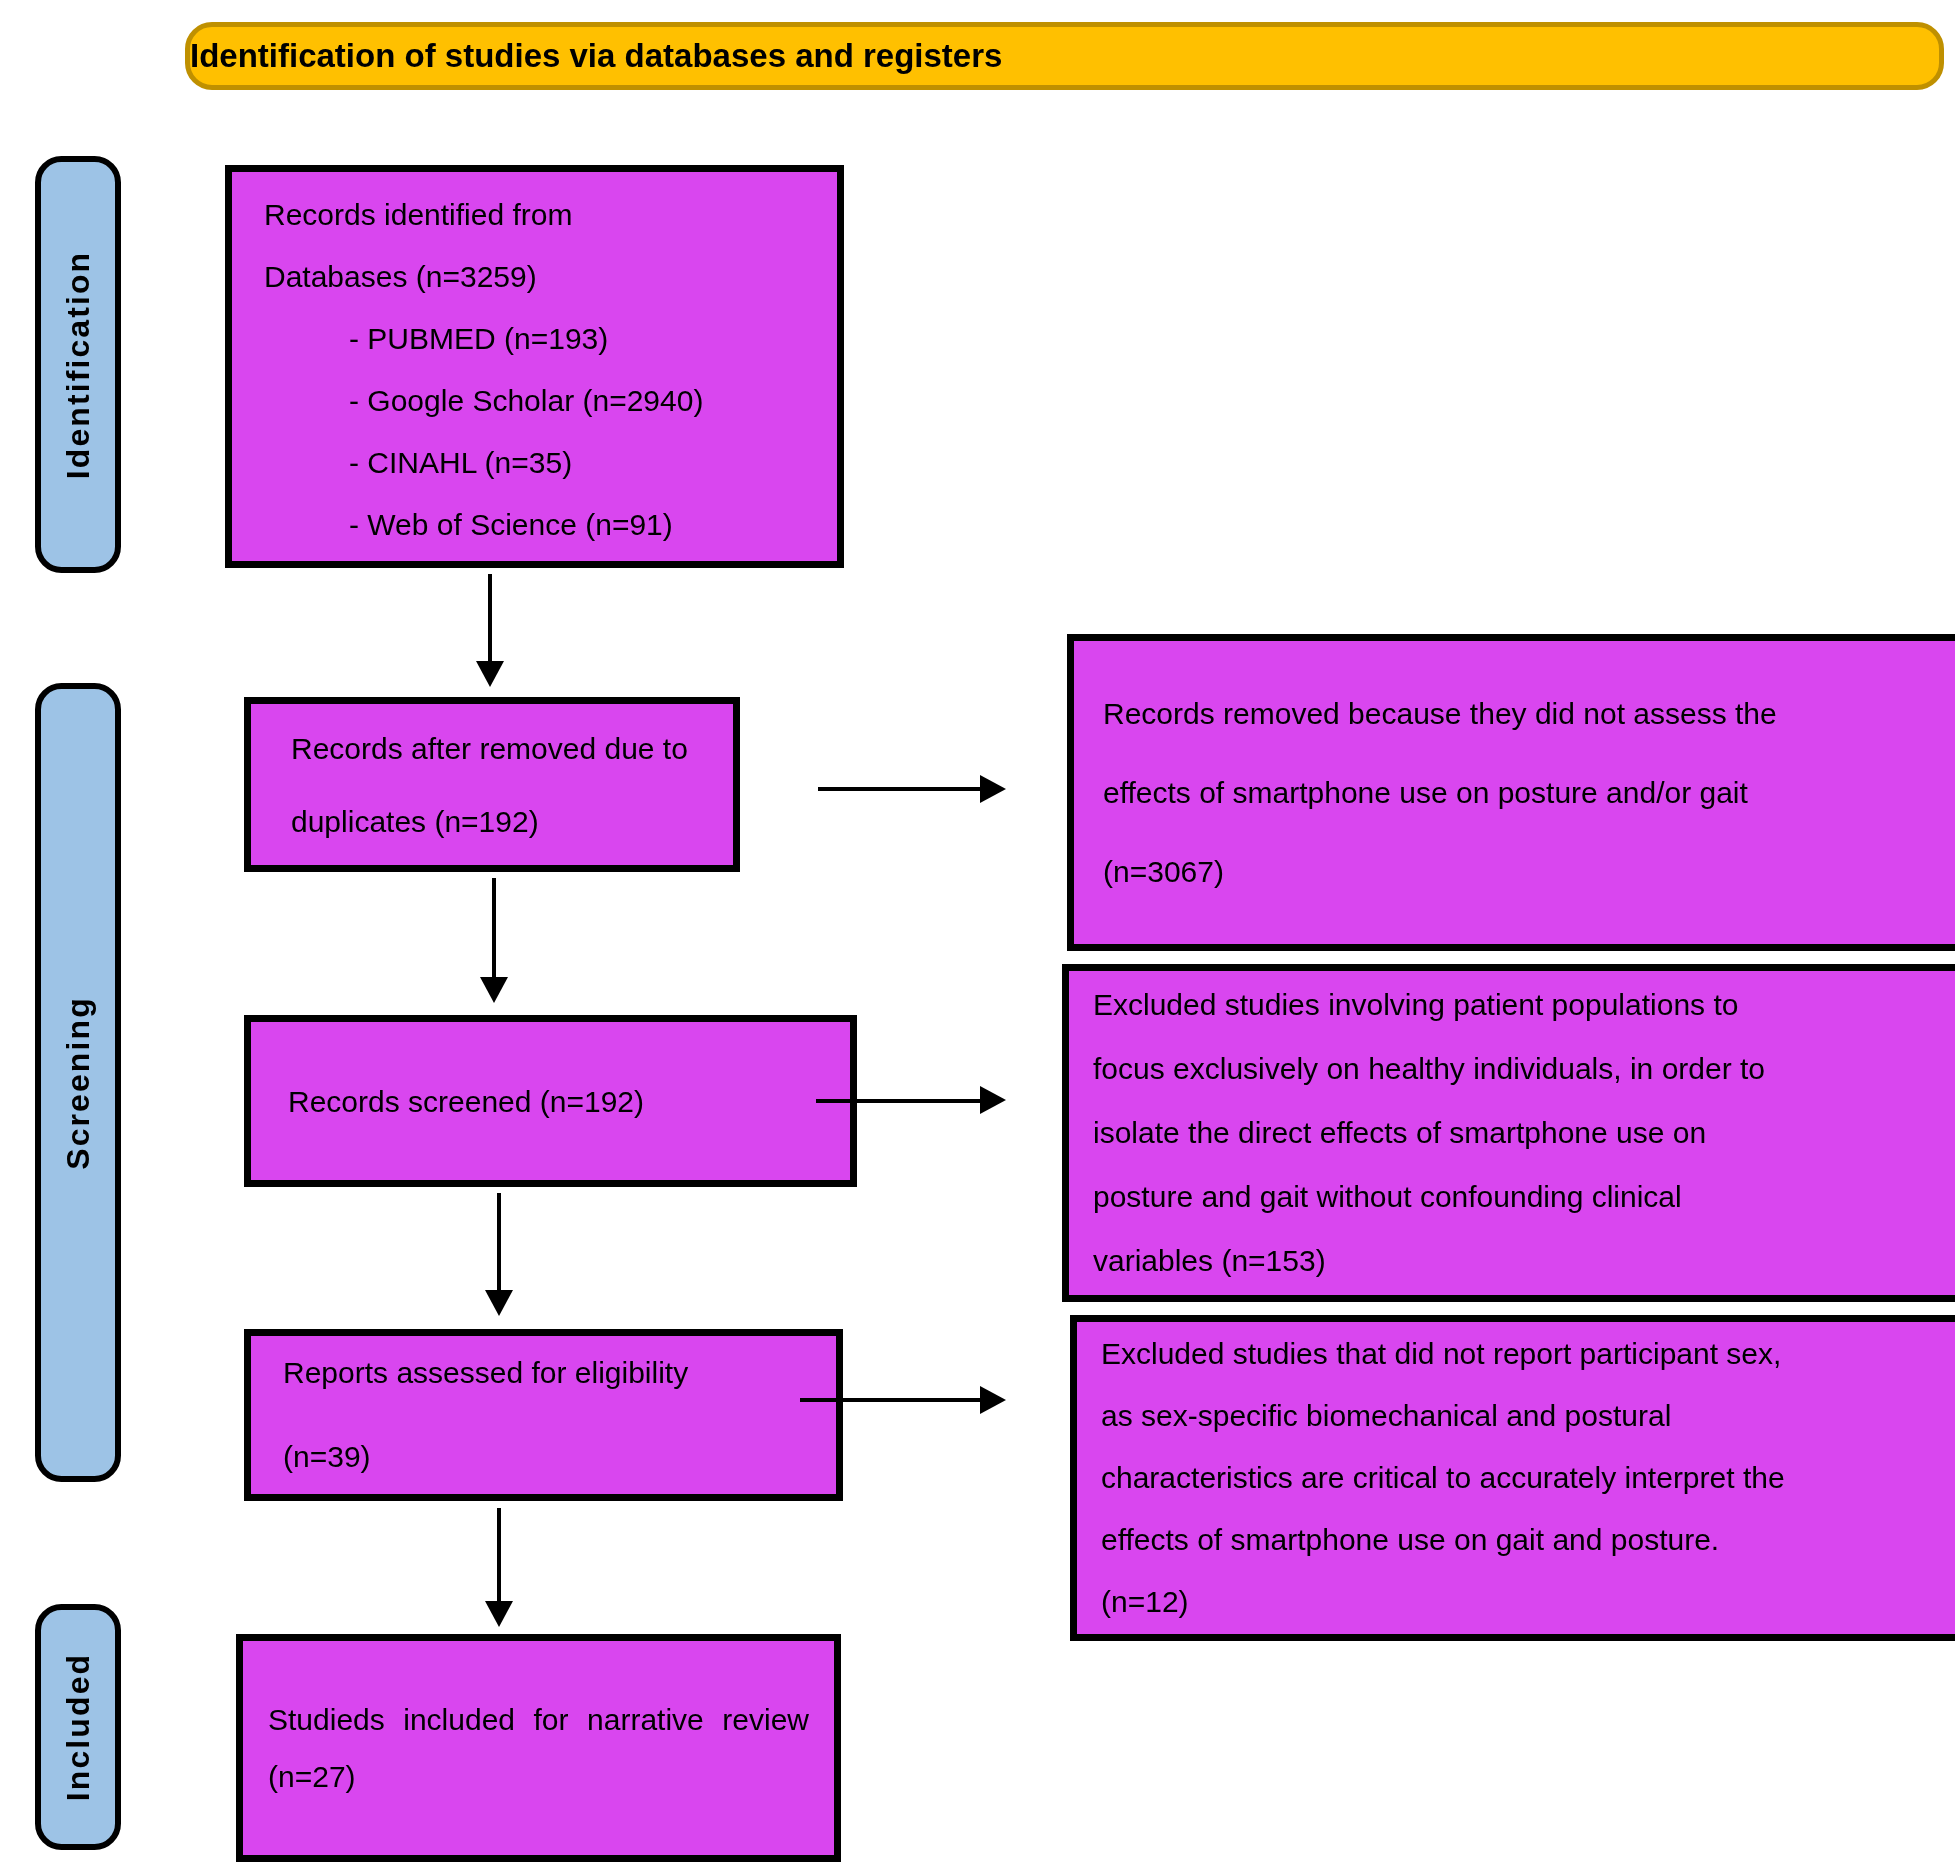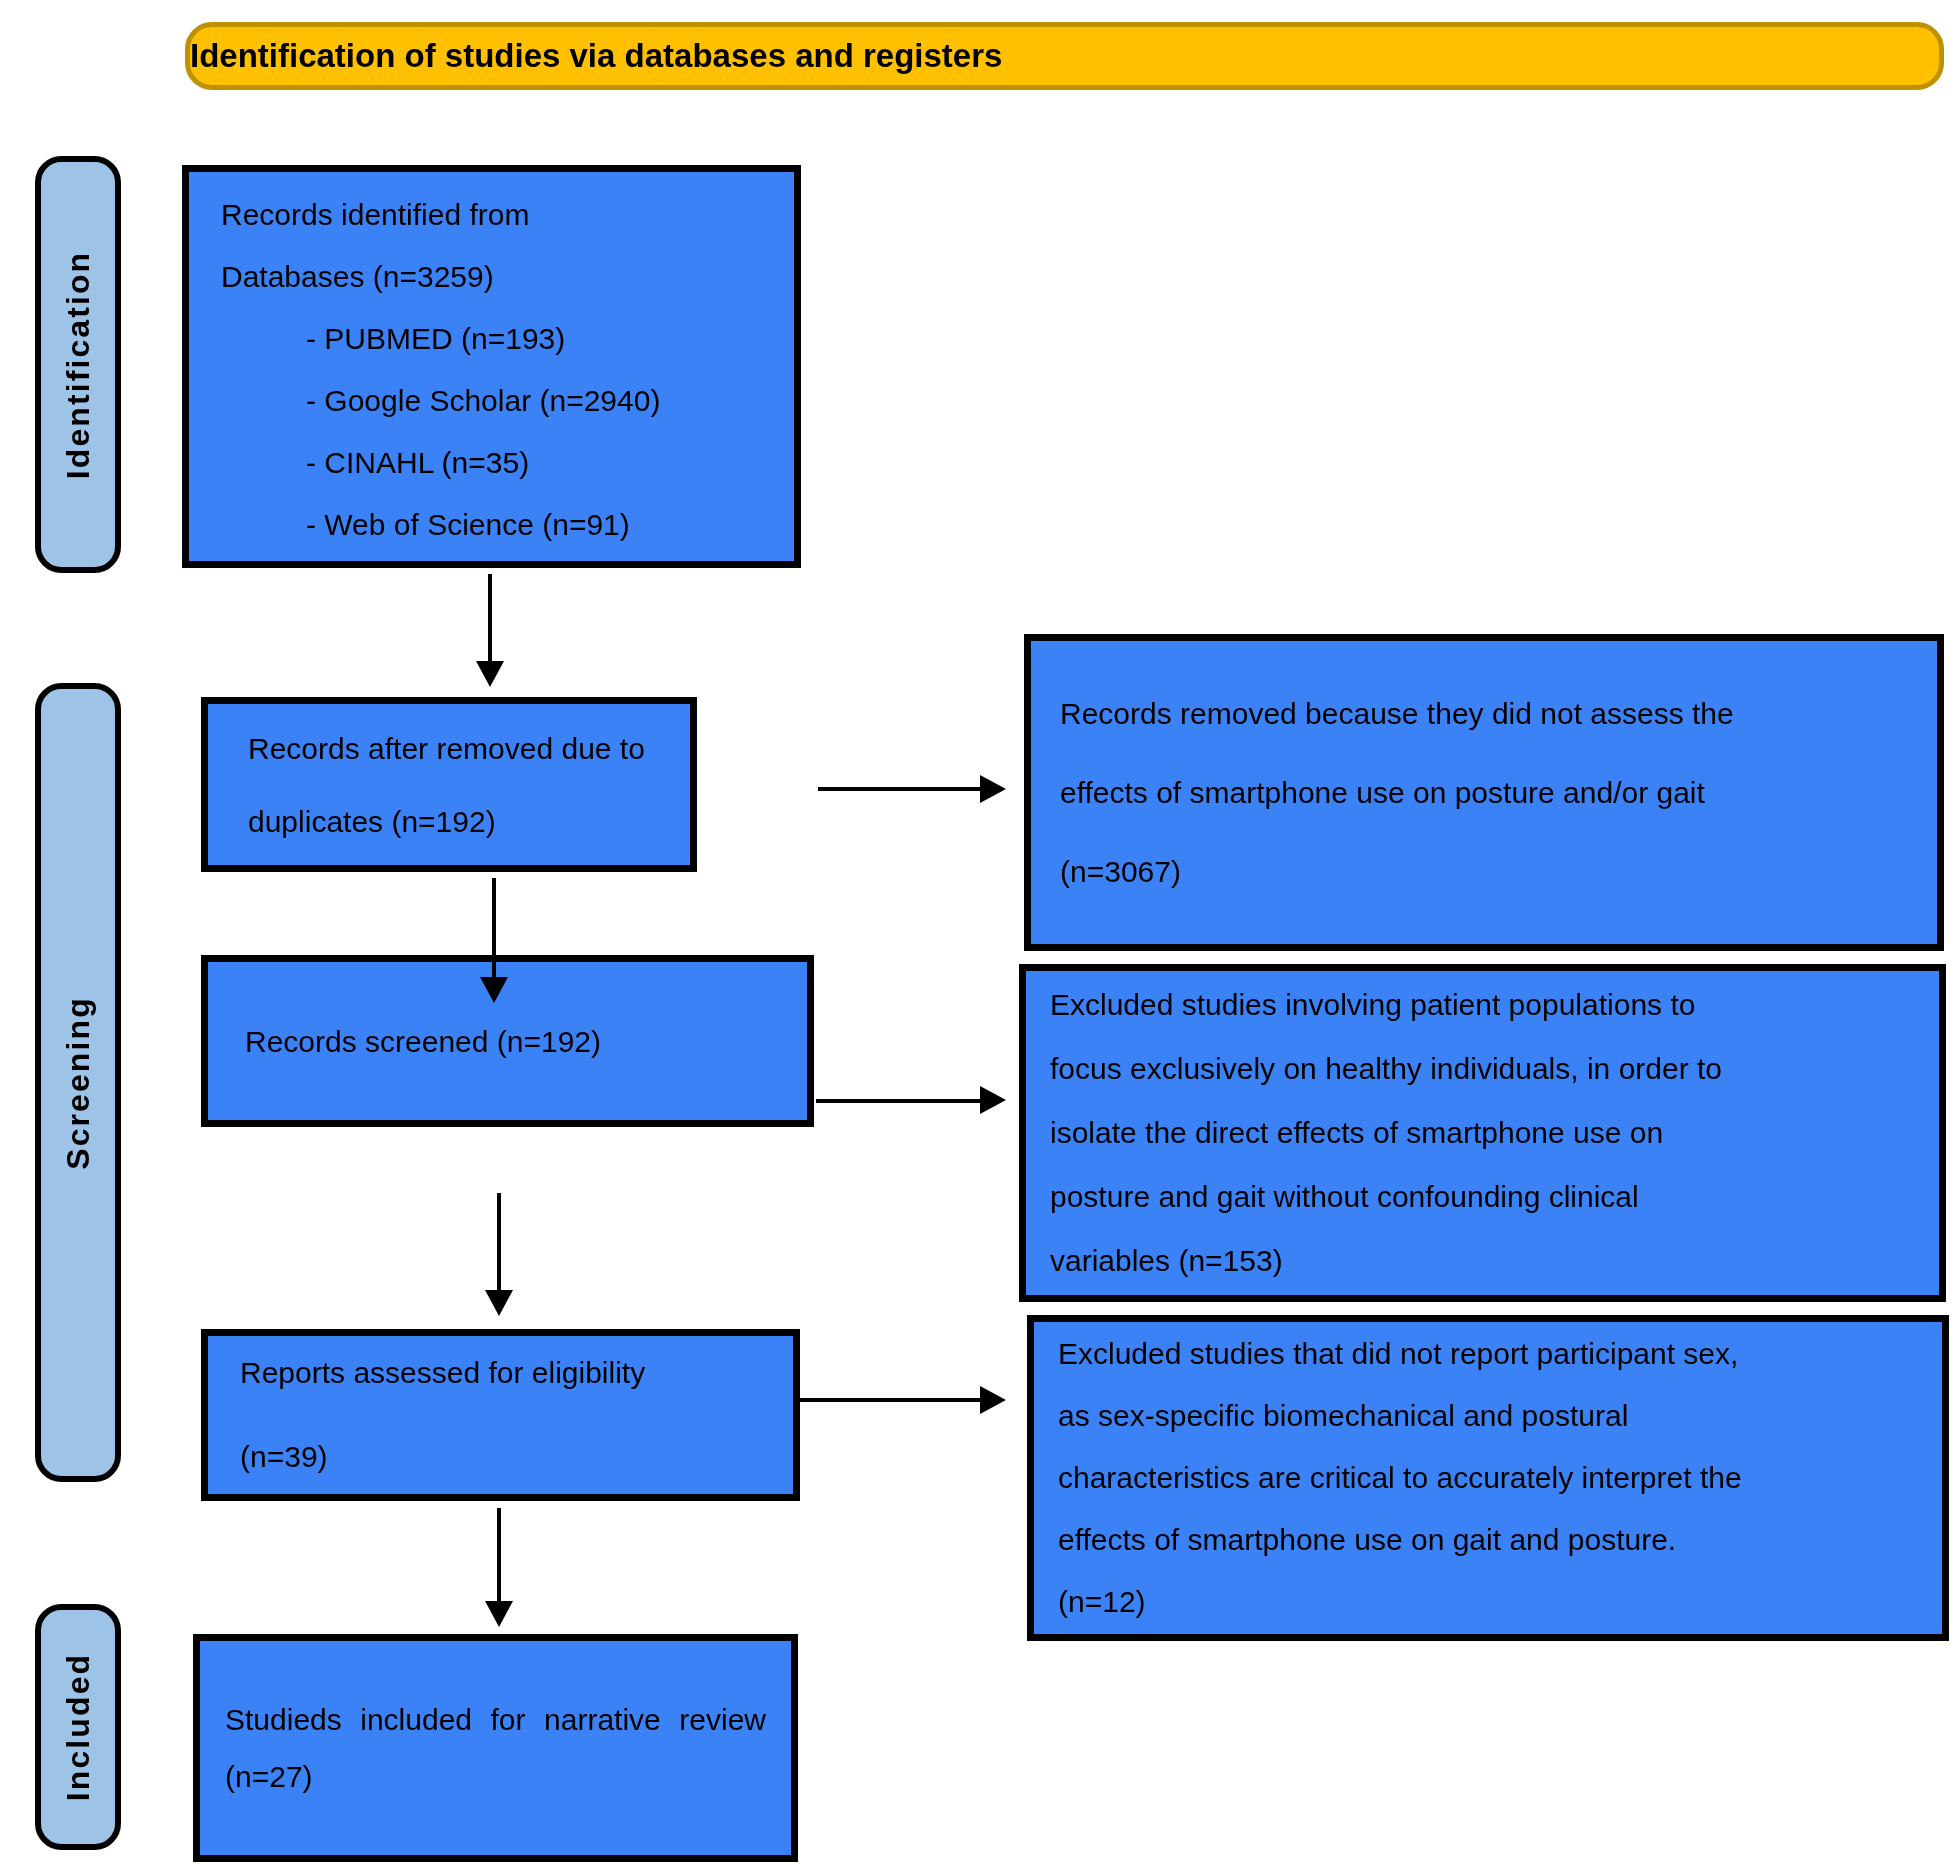--- a/index.html
+++ b/index.html
@@ -25,30 +25,30 @@
   .stage span {
     position:absolute; top:50%; left:50%;
     transform:translate(-50%,-50%) rotate(-90deg);
     font-size:32px; font-weight:bold; letter-spacing:2.1px; white-space:nowrap;
   }
   #stage-identification { top:156px;  height:417px; }
   #stage-screening      { top:683px; height:799px; }
   #stage-included       { top:1604px; height:246px; }
 
   
-  .wbox { position:absolute; background:#3b82f6; border:7.4px solid #000; font-size:30px; }
+  .wbox { position:absolute; background:#d946ef; border:7.4px solid #000; font-size:30px;margin-left:43px; }
   .flexc { display:flex; flex-direction:column; justify-content:center; }
   .pre { white-space:pre-line; }
 
   #box-identified { left:182px; top:165px; width:619px; height:403px; padding:11.6px 10.6px 0 32px; }
   #box-identified .line { line-height:62px; }
   #box-identified .indent { padding-left:85px; }
 
   #box-duplicates { left:201px; top:697px; width:496px; height:175px; padding-left:40px; line-height:73px; }
-  #box-screened   { left:201px; top:955px; width:613px; height:172px; padding-left:37px; line-height:63px; }
+  #box-screened   { left:201px; top:1015px; width:613px; height:172px; padding-left:37px; line-height:63px; }
   #box-assessed   { left:201px; top:1329px; width:599px; height:172px; padding-left:32px; line-height:84px; }
   #box-included   { left:193px; top:1634px; width:605px; height:228px; padding:0 25px; line-height:57px; text-align:justify; }
 
   #rbox-notassess { left:1024px; top:634px; width:920px; height:317px; padding:0 29px; line-height:79px; }
   #rbox-patients  { left:1019px; top:964px; width:927px; height:338px; padding:18px 24px; line-height:64px; }
   #rbox-nosex     { left:1027px; top:1315px; width:922px; height:326px; padding:8px 24px; line-height:62px; }
 
   
   .vline { position:absolute; width:4.2px; background:#000; }
   .hline { position:absolute; height:4.2px; background:#000; }

